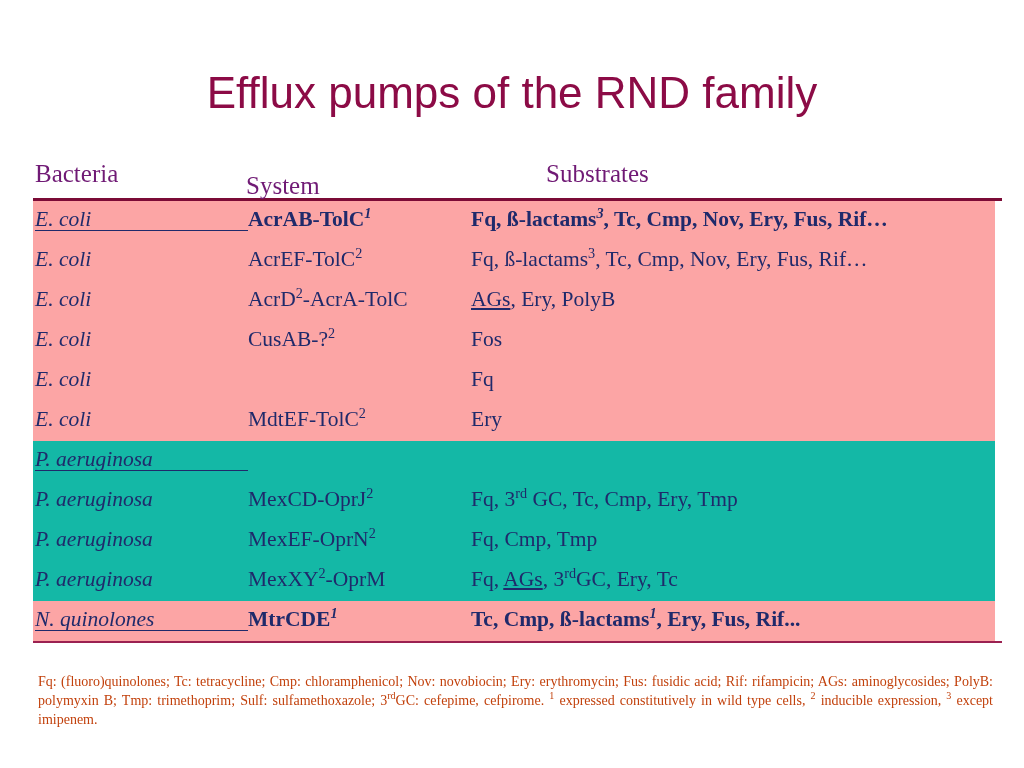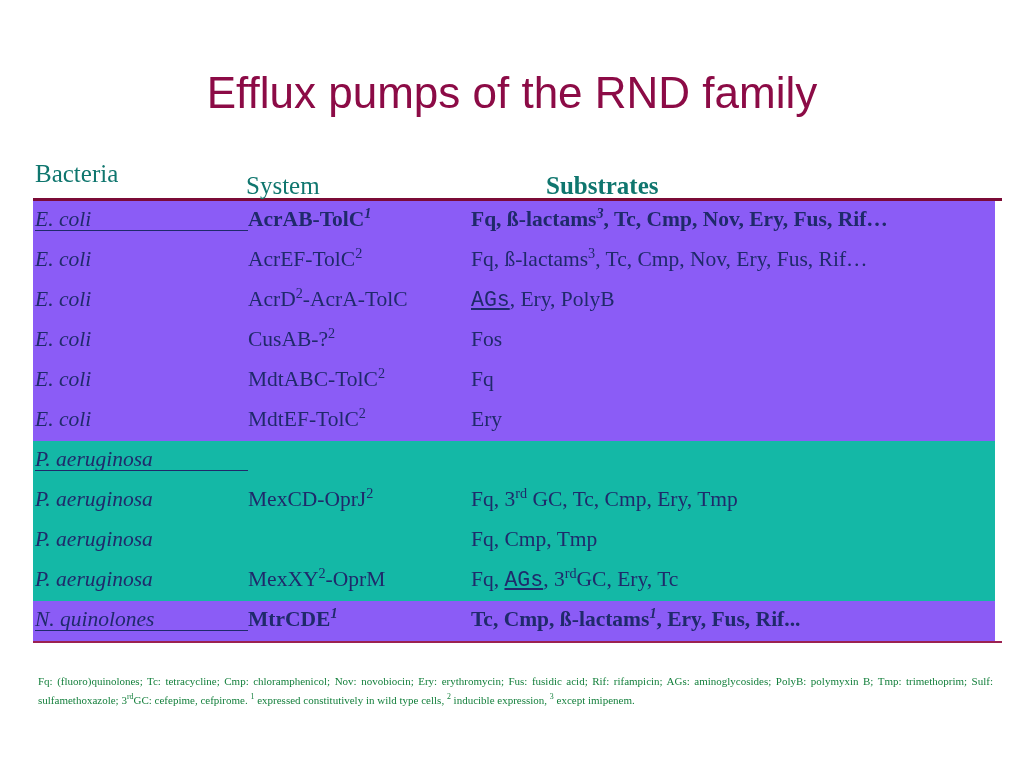--- a/index.html
+++ b/index.html
@@ -35,43 +35,43 @@
     position: absolute;
     left: 33px;
     top: 160px;
     width: 970px;
   }
 
   
   .hdr-row {
     position: relative;
     height: 38px;
-    color: #0f766e;
+    color: #701a75;
     font-size: 25px;
   }
   .hdr-bacteria { position: absolute; left: 2px;   top: 0; }
   .hdr-system   { position: absolute; left: 213px; top: 12px; }
-  .hdr-subs     { position: absolute; left: 513px; top: 12px; font-weight: bold; }
+  .hdr-subs     { position: absolute; left: 513px; top: 0; }
 
   .rule {
     height: 0;
     border-top: 3px solid #7B0B36;
     width: 969px;
     margin: 0;
   }
   .rule-bottom {
     height: 0;
     border-top: 2px solid #9B2151;
     width: 969px;
     margin: 0;
   }
 
   
   .band { width: 962px; }
-  .band-gray { background: #8b5cf6; }
+  .band-gray { background: #fca5a5; }
   .band-white { background: #14b8a6; }
 
   .row {
     position: relative;
     height: 40px;
     color: #1F2A6B;
     font-size: 21.5px;
     white-space: nowrap;
   }
   .row .c-bac {
@@ -103,30 +103,30 @@
     border-bottom: 1.5px solid #1F2A6B;
   }
   .row.lead .c-bac { position: absolute; }
 
   sup {
     font-size: 0.66em;
     vertical-align: super;
     line-height: 0;
   }
   sup.it { font-style: italic; }
-  .u { text-decoration: underline; font-family: Liberation Mono, monospace; }
+  .u { text-decoration: underline; }
 
   
   .footnote {
     position: absolute;
     left: 38px;
     top: 672px;
     width: 955px;
-    color: #15803d;
-    font-size: 11px;
+    color: #c2410c;
+    font-size: 14px;
     line-height: 19px;
     text-align: justify;
   }
   .footnote sup { font-size: 0.72em; }
 </style>
 </head>
 <body>
 
 <div class="slide-title">Efflux pumps of the RND family</div>
 
@@ -157,40 +157,40 @@
           <span class="c-sys">AcrD<sup>2</sup>-AcrA-TolC</span>
           <span class="c-sub"><span class="u">AGs</span>, Ery, PolyB</span>
         </div>
         <div class="row">
           <span class="c-bac">E. coli</span>
           <span class="c-sys">CusAB-?<sup>2</sup></span>
           <span class="c-sub">Fos</span>
         </div>
         <div class="row">
           <span class="c-bac">E. coli</span>
-          <span class="c-sys">MdtABC-TolC<sup>2</sup></span>
           <span class="c-sub">Fq</span>
         </div>
         <div class="row">
           <span class="c-bac">E. coli</span>
           <span class="c-sys">MdtEF-TolC<sup>2</sup></span>
           <span class="c-sub">Ery</span>
         </div>
       </div>
       <div class="band band-white">
         <div class="row bold lead">
           <span class="c-bac">P. aeruginosa</span>
         </div>
         <div class="row">
           <span class="c-bac">P. aeruginosa</span>
           <span class="c-sys">MexCD-OprJ<sup>2</sup></span>
           <span class="c-sub">Fq, 3<sup>rd</sup> GC, Tc, Cmp, Ery, Tmp</span>
         </div>
         <div class="row">
           <span class="c-bac">P. aeruginosa</span>
+          <span class="c-sys">MexEF-OprN<sup>2</sup></span>
           <span class="c-sub">Fq, Cmp, Tmp</span>
         </div>
         <div class="row">
           <span class="c-bac">P. aeruginosa</span>
           <span class="c-sys">MexXY<sup>2</sup>-OprM</span>
           <span class="c-sub">Fq, <span class="u">AGs</span>, 3<sup>rd</sup>GC, Ery, Tc</span>
         </div>
       </div>
       <div class="band band-gray">
         <div class="row bold lead">

